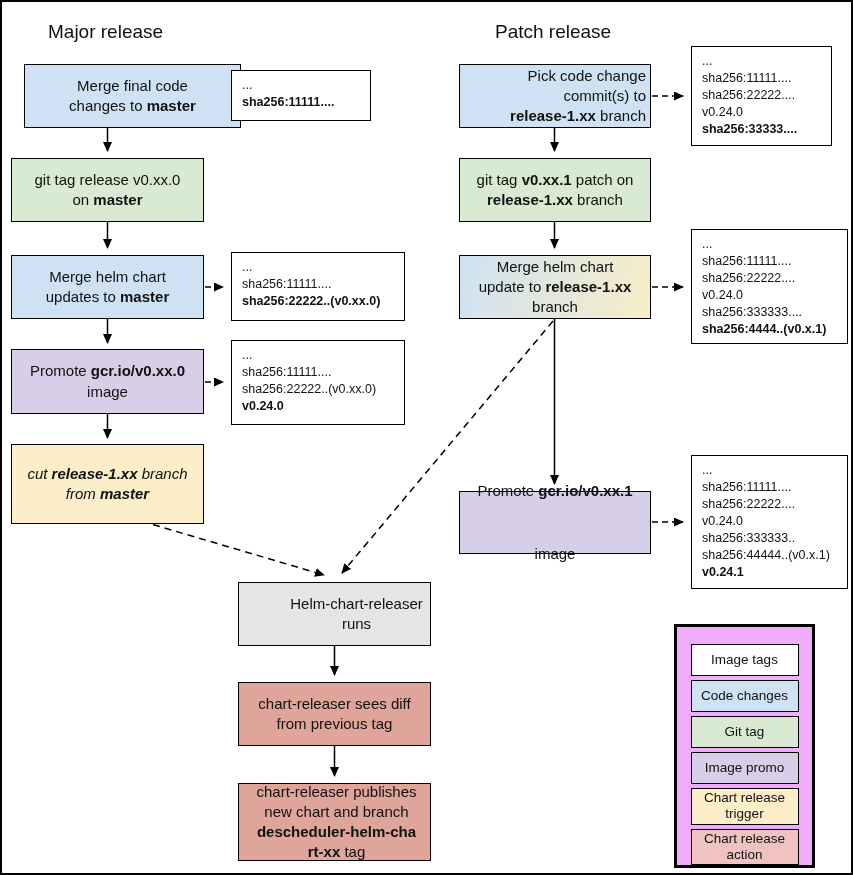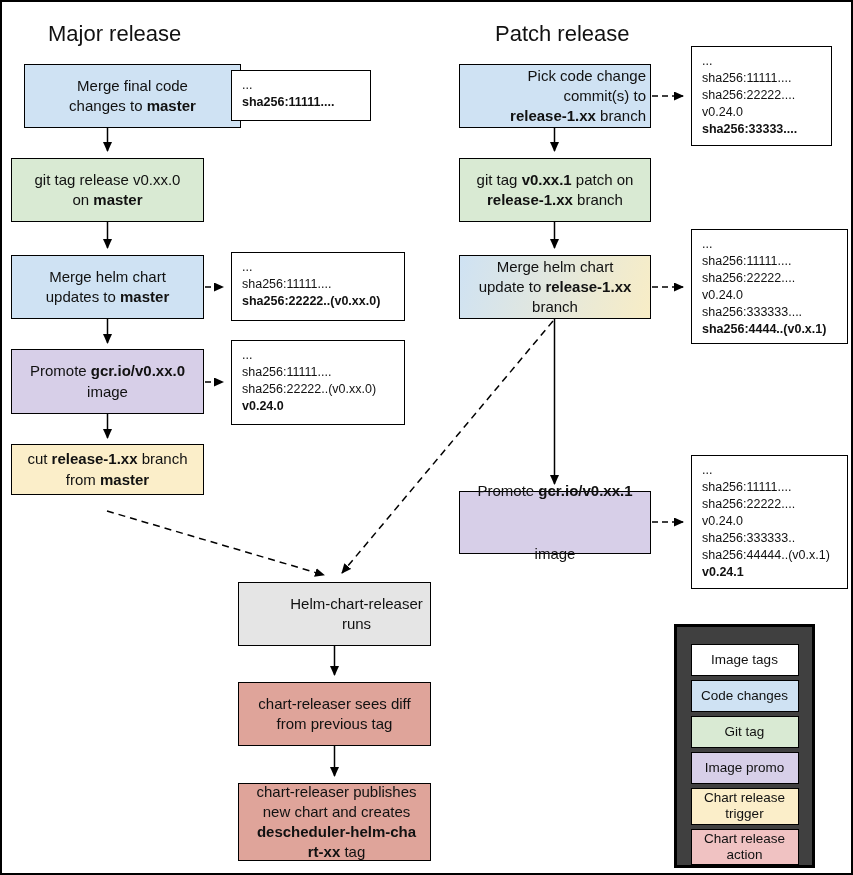--- a/index.html
+++ b/index.html
@@ -2,59 +2,59 @@
 <html><head>
 <meta charset="utf-8">
 <style>
   html,body{margin:0;padding:0;background:#fff;}
   .canvas{
     position:relative;width:853px;height:875px;box-sizing:border-box;
     border:2px solid #000;background:#fff;overflow:hidden;
     font-family:"Liberation Sans","DejaVu Sans",sans-serif;color:#111;
   }
   .arrows{position:absolute;left:0;top:0;width:853px;height:875px;z-index:1;}
-  .heading{position:absolute;font-size:22px;z-index:2;}
+  .heading{position:absolute;font-size:19px;z-index:2;}
   #major-title{left:46px;top:19px;}
   #patch-title{left:493px;top:19px;}
 
   .fbox{
     position:absolute;z-index:2;box-sizing:border-box;border:1.5px solid #000;
     display:flex;flex-direction:column;justify-content:center;align-items:center;
     text-align:center;font-size:15px;line-height:1.35;padding:2px 4px;
   }
   .fbox b{font-weight:bold;}
   .ann{
     position:absolute;z-index:2;box-sizing:border-box;border:1px solid #000;background:#fff;
     font-size:12.5px;line-height:17px;padding:6px 6px 4px 10px;text-align:left;
   }
   
   #m1{left:22px;top:62px;width:217px;height:64px;}
   #m2{left:9px;top:156px;width:193px;height:64px;}
   #m3{left:9px;top:253px;width:193px;height:64px;}
   #m4{left:9px;top:347px;width:193px;height:65px;align-items:center;}
-  #m5{left:9px;top:442px;width:193px;height:51px;}
+  #m5{left:9px;top:442px;width:193px;height:80px;font-style:italic;}
   #ma1{left:229px;top:68px;width:140px;height:51px;}
   #ma2{left:229px;top:250px;width:174px;height:69px;}
   #ma3{left:229px;top:338px;width:174px;height:85px;}
   
   #p1{left:457px;top:62px;width:192px;height:64px;align-items:flex-end;}
   #p2{left:457px;top:156px;width:192px;height:64px;}
   #p3{left:457px;top:253px;width:192px;height:64px;}
   #p4{left:457px;top:489px;width:192px;height:63px;}
   #pa1{left:689px;top:44px;width:141px;height:100px;}
   #pa2{left:689px;top:227px;width:157px;height:115px;}
   #pa3{left:689px;top:453px;width:157px;height:134px;}
   
   #r1{left:236px;top:580px;width:193px;height:64px;}
   #r2{left:236px;top:680px;width:193px;height:64px;}
   #r3{left:236px;top:781px;width:193px;height:78px;}
   
   .legend{
     position:absolute;left:672px;top:622px;width:141px;height:244px;z-index:2;
-    box-sizing:border-box;border:3px solid #000;background:#404040;
+    box-sizing:border-box;border:3px solid #000;background:#f0abfc;
     display:flex;flex-direction:column;align-items:center;justify-content:flex-start;
     padding-top:17px;gap:4px;
   }
   .legend-item{
     box-sizing:border-box;border:1px solid #000;width:108px;min-height:32px;
     display:flex;align-items:center;justify-content:center;text-align:center;
     font-size:13.5px;line-height:1.2;padding:2px 4px;
   }
 </style>
 </head>
@@ -179,21 +179,21 @@
   <div class="fbox" id="r1" style="background: #e5e5e5; padding-left: 48px;">
       <div><span>Helm-chart-releaser</span></div>
       <div><span>runs</span></div>
     </div>
   <div class="fbox" id="r2" style="background: rgb(223, 164, 154);">
       <div><span>chart-releaser sees diff</span></div>
       <div><span>from previous tag</span></div>
     </div>
   <div class="fbox" id="r3" style="background: rgb(223, 164, 154); padding-left: 8px;">
       <div><span>chart-releaser publishes</span></div>
-      <div><span>new chart and creates</span></div>
+      <div><span>new chart and branch</span></div>
       <div><b>descheduler-helm-cha</b></div>
       <div><b>rt-xx</b><span> tag</span></div>
     </div>
 
   <div class="legend">
     <div class="legend-item" style="background: rgb(255, 255, 255);">Image tags</div>
     <div class="legend-item" style="background: rgb(207, 226, 243);">Code changes</div>
     <div class="legend-item" style="background: rgb(217, 234, 211);">Git tag</div>
     <div class="legend-item" style="background: rgb(215, 207, 232);">Image promo</div>
     <div class="legend-item" style="background: rgb(251, 238, 201);">Chart release trigger</div>

